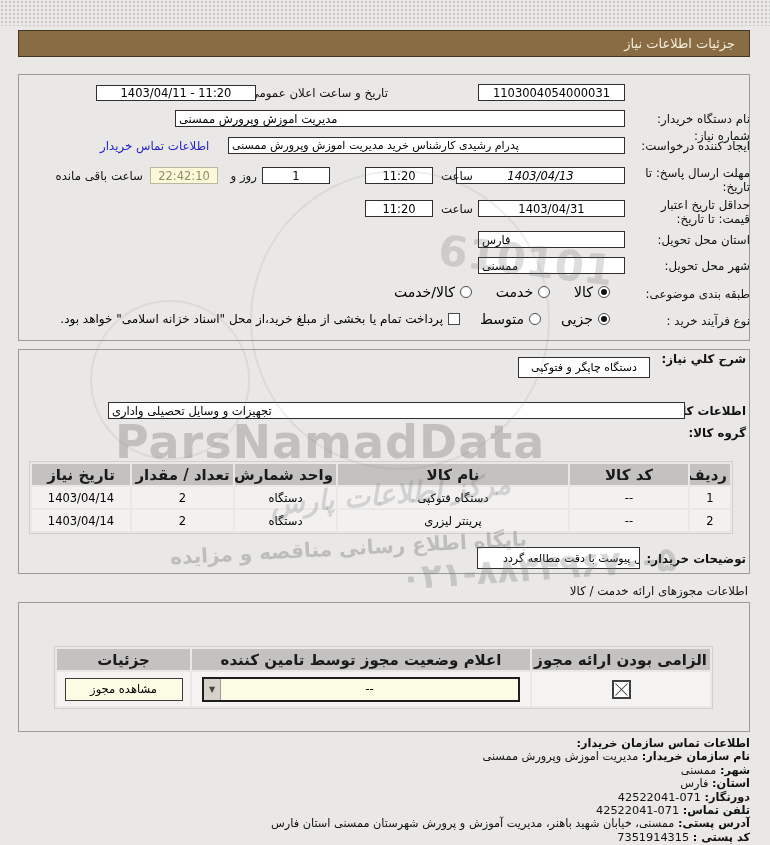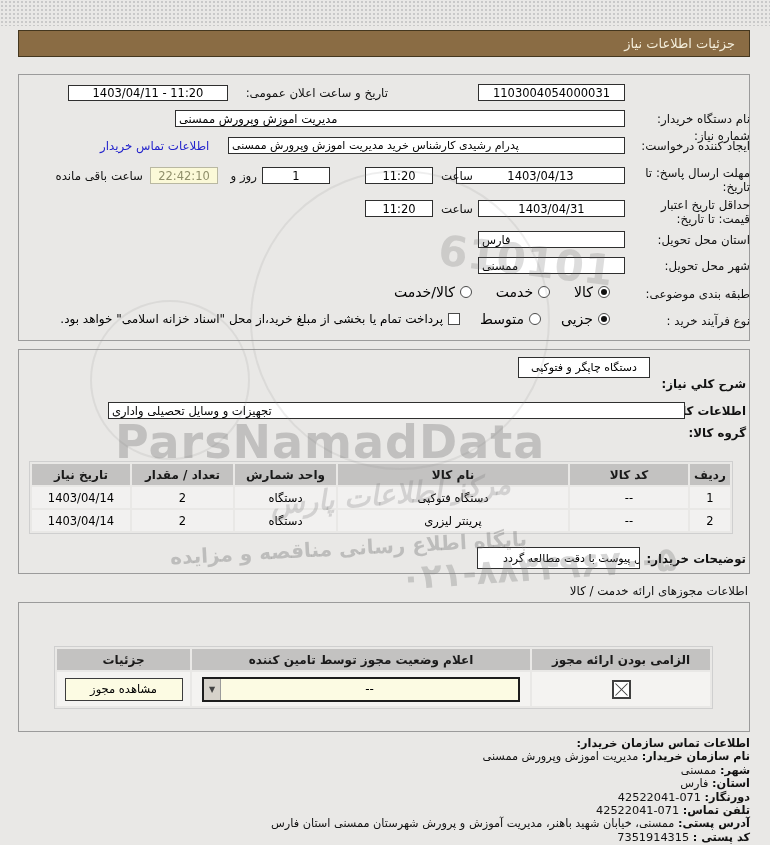--- a/index.html
+++ b/index.html
@@ -10,30 +10,30 @@
              background-image:radial-gradient(#c9c9c9 0.8px, transparent 0.9px); background-size:4px 4px; }
   .titlebar { position:absolute; left:18px; top:30px; width:732px; height:27px;
               background:#8a6c44; border:1px solid #44371f; color:#f4eedb;
               font-size:13px; line-height:25px; padding-right:14px; }
   .gbox { position:absolute; border:1px solid #9b9b9b; }
   .lbl { position:absolute; font-size:11.8px; color:#111; white-space:nowrap; line-height:14px; }
   .lbl.b { font-weight:bold; }
   .vb { position:absolute; background:#fff; border:1px solid #2f2f2f; font-size:11.5px;
         display:flex; align-items:center; justify-content:center; white-space:nowrap; overflow:hidden; color:#000; }
   .vb.r { justify-content:flex-end; padding:0 4px 0 3px; }
-  .ltr { direction:ltr; }
+  .ltr { direction:ltr;margin-left:28px; }
   .countdown { background:#fbf9d8 !important; color:#8f8f6a !important; border:1px solid #b9b8a2 !important; }
   .link { position:absolute; font-size:11.8px; color:#2323cc; white-space:nowrap; cursor:pointer; }
   .optrow { position:absolute; display:flex; direction:rtl; align-items:center; gap:24px; }
   .ritem { display:flex; align-items:center; gap:5px; font-size:14px; white-space:nowrap; }
   .radio { width:12px; height:12px; border:1px solid #4a4a4a; border-radius:50%; background:#fff; position:relative; flex:0 0 auto; }
   .radio.checked::after { content:""; position:absolute; left:2px; top:2px; right:2px; bottom:2px; background:#111; border-radius:50%; }
   .cb { width:12px; height:12px; border:1px solid #4a4a4a; background:#fff; flex:0 0 auto; }
   table { border-collapse:separate; border-spacing:2px; table-layout:fixed; border:1px solid #cfcfcf; }
-  th { background:#c3c2c1; font-size:12px; font-weight:bold; height:21px; padding:0 3px; color:#1a1a1a; white-space:nowrap; overflow:hidden; }
+  th { background:#c3c2c1; font-size:15px; font-weight:bold; height:21px; padding:0 3px; color:#1a1a1a; white-space:nowrap; overflow:hidden; }
   td { background:#f2f1f0; font-size:11.5px; text-align:center; height:21px; white-space:nowrap; overflow:hidden; color:#000; }
   .t2 td { height:34px; background:#f4f3f1; }
   .xbox { width:19px; height:19px; border:2px solid #3f3f3f; background:#fff; position:relative; display:inline-block; vertical-align:middle; }
   .xbox::before,.xbox::after { content:""; position:absolute; top:50%; left:-1px; right:-1px; height:1px; background:#3f3f3f; }
   .xbox::before { transform:rotate(45deg); } .xbox::after { transform:rotate(-45deg); }
   .combo { width:318px; height:25px; margin:0 auto; background:#fcfbe3; border:2px solid #1d1d1d; display:flex; direction:ltr; align-items:stretch; }
   .combo-arrow { width:17px; background:#d6d2ca; border-right:1px solid #9a9a9a; display:flex; align-items:center; justify-content:center; font-size:8px; color:#444; }
   .combo-val { flex:1; display:flex; align-items:center; justify-content:center; font-size:12px; }
   .btn { background:#fcfbe3; border:1px solid #3c3c3c; font-size:11.5px; height:23px; width:118px;
          display:flex; align-items:center; justify-content:center; margin:0 auto; cursor:pointer; color:#000; }
@@ -63,21 +63,21 @@
   <div class="vb ltr" style="left:68px; top:85px; width:160px; height:16px;">1403/04/11 - 11:20</div>
 
   <span class="lbl" style="right:20px; top:112px;">نام دستگاه خریدار:</span>
   <div class="vb r" style="right:145px; top:110px; width:450px; height:17px;">مدیریت اموزش وپرورش ممسنی</div>
 
   <span class="lbl" style="right:20px; top:139px;">ایجاد کننده درخواست:</span>
   <div class="vb r" style="right:145px; top:137px; width:397px; height:17px; font-size:11px;">پدرام رشیدی کارشناس خرید مدیریت اموزش وپرورش ممسنی</div>
   <span class="link" style="left:100px; top:139px;">اطلاعات تماس خریدار</span>
 
   <span class="lbl" style="right:20px; top:166px; width:108px; white-space:normal;">مهلت ارسال پاسخ: تا تاریخ:</span>
-  <div class="vb ltr" style="right:145px; top:167px; width:169px; height:17px;">1403/04/13</div>
+  <div class="vb ltr" style="right:145px; top:167px; width:169px; height:17px;font-style:italic;">1403/04/13</div>
   <span class="lbl" style="right:297px; top:169px;">ساعت</span>
   <div class="vb ltr" style="right:337px; top:167px; width:68px; height:17px;">11:20</div>
   <div class="vb ltr" style="right:440px; top:167px; width:68px; height:17px;">1</div>
   <span class="lbl" style="right:513px; top:169px;">روز و</span>
   <div class="vb ltr countdown" style="right:552px; top:167px; width:68px; height:17px;">22:42:10</div>
   <span class="lbl" style="right:627px; top:169px;">ساعت باقی مانده</span>
 
   <span class="lbl" style="right:20px; top:198px; width:108px; white-space:normal;">حداقل تاریخ اعتبار قیمت: تا تاریخ:</span>
   <div class="vb ltr" style="right:145px; top:200px; width:147px; height:17px;">1403/04/31</div>
   <span class="lbl" style="right:297px; top:202px;">ساعت</span>
@@ -116,21 +116,21 @@
       <span>متوسط</span>
     </span>
     <span class="ritem" style="font-size:12px;">
       <span class="cb"></span>
       <span>پرداخت تمام یا بخشی از مبلغ خرید،از محل "اسناد خزانه اسلامی" خواهد بود.</span>
     </span>
   </div>
 
   <div class="gbox" style="left:18px; top:349px; width:732px; height:225px;"></div>
 
-  <span class="lbl b" style="right:24px; top:377px;text-align:right;">شرح کلي نياز:</span>
+  <span class="lbl b" style="right:24px; top:352px;text-align:right;">شرح کلي نياز:</span>
   <div class="vb" style="right:120px; top:357px; width:132px; height:21px; font-size:11px;">دستگاه چاپگر و فتوکپی</div>
 
   <span class="lbl b" style="right:24px; top:392px;margin-top:12px;">اطلاعات کالاهاي مورد نياز</span>
 
   <span class="lbl b" style="right:24px; top:426px;">گروه کالا:</span>
   <div class="vb r" style="right:85px; top:402px; width:577px; height:17px;">تجهیزات و وسایل تحصیلی واداری</div>
 
   <table class="t1" style="position:absolute; right:37px; top:461px; width:698px;">
     <colgroup>
         <col style="width:40px">

